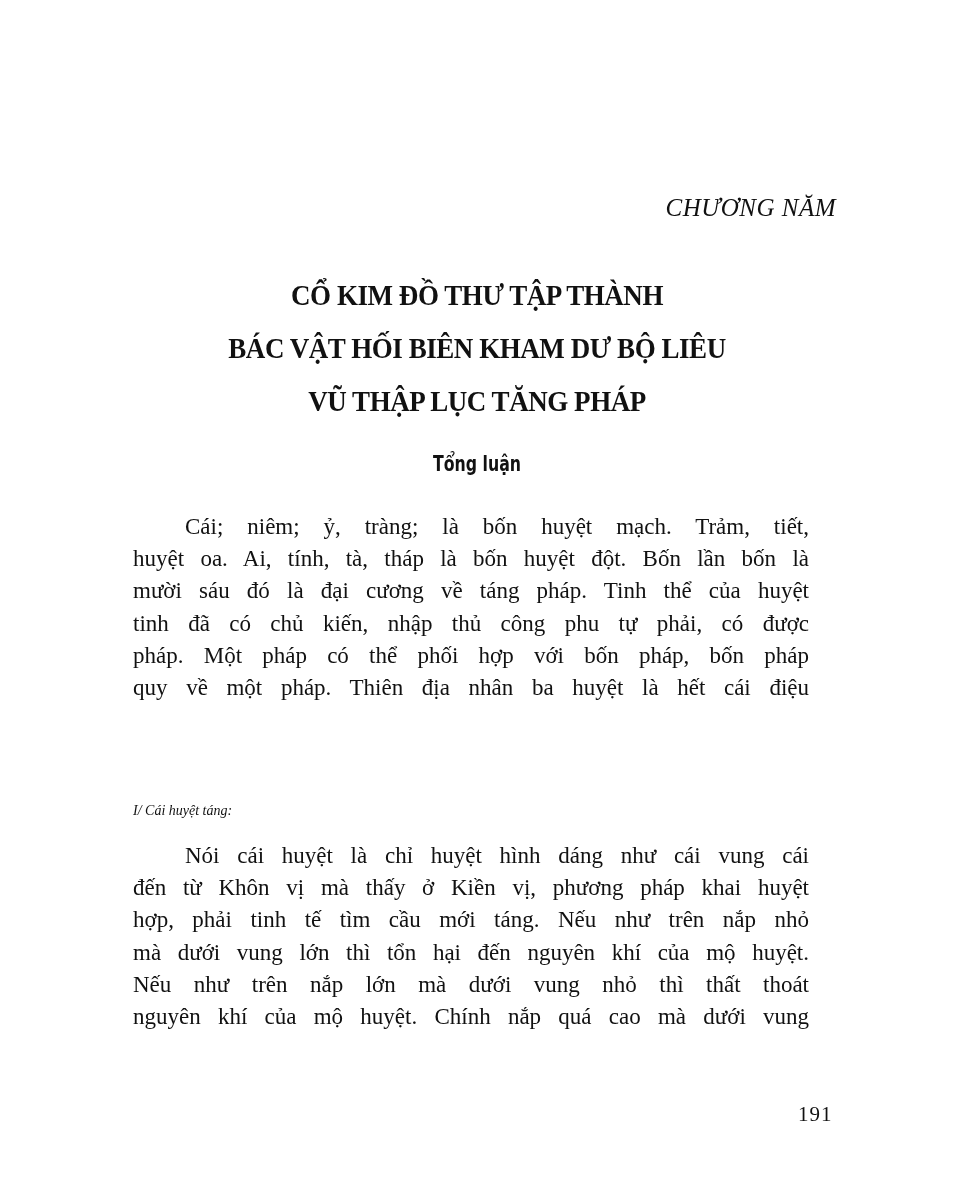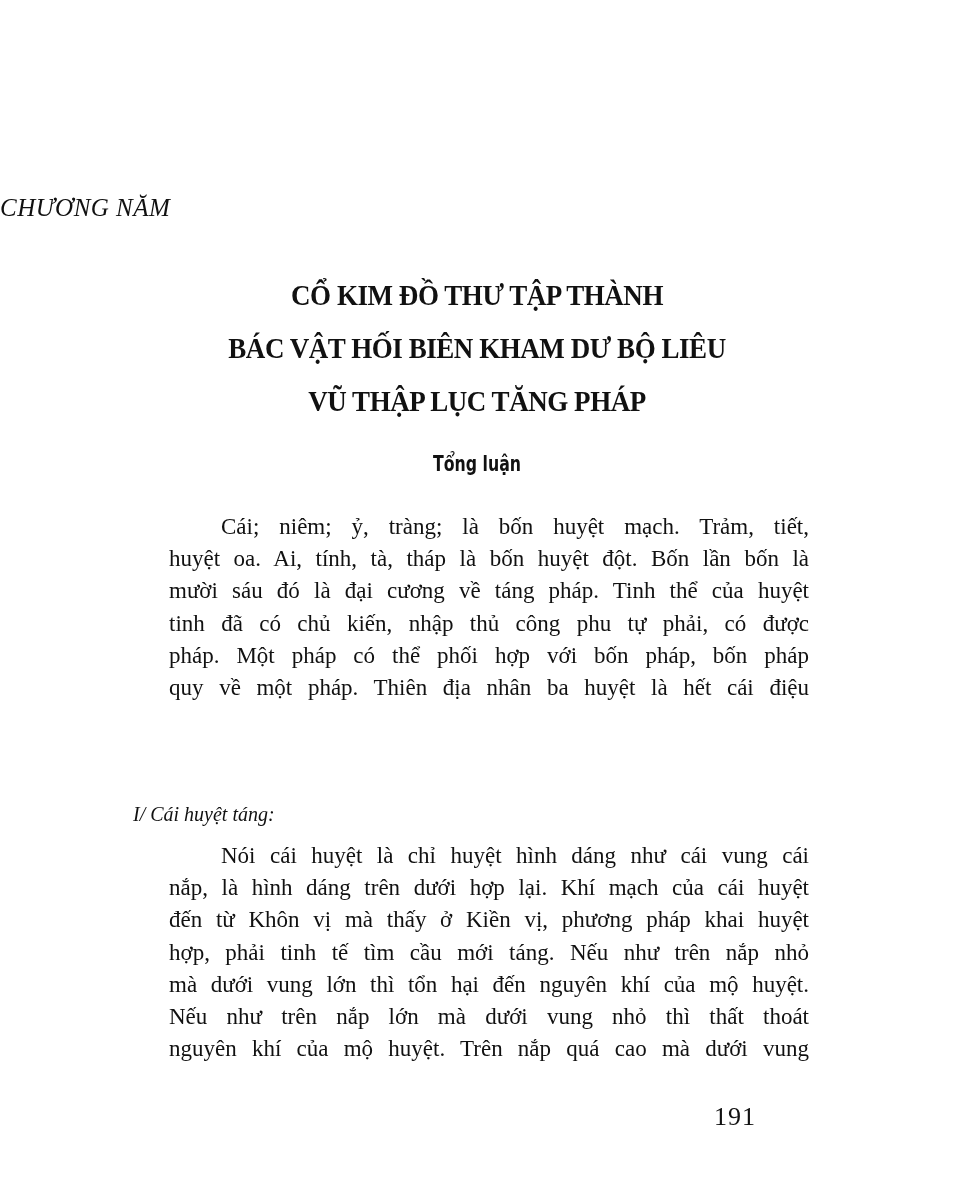--- a/index.html
+++ b/index.html
@@ -7,53 +7,53 @@
     width: 954px; height: 1200px;
     background: #ffffff;
     position: relative;
     overflow: hidden;
     font-family: "Liberation Serif", "DejaVu Serif", serif;
     color: #111111;
   }
   .page { position: absolute; left: 0; top: 0; width: 954px; height: 1200px; }
   .chapter-label {
     position: absolute; top: 194px; left: 0; width: 836px;
-    text-align: left; font-style: italic; font-size: 25px;
+    text-align: right; font-style: italic; font-size: 25px;
     letter-spacing: 0.5px;
   }
   .title-block {
     position: absolute; top: 268px; left: 0; width: 954px;
     text-align: center; font-weight: bold; font-size: 30px;
     line-height: 53px; letter-spacing: -0.5px;
     transform: scaleX(0.9);
   }
   .title-line { display: block; }
   .section-heading {
     position: absolute; top: 452px; left: 0; width: 954px;
     text-align: center; font-family: "DejaVu Sans", sans-serif;
     font-weight: bold; font-size: 21px;
     transform: scaleX(0.75);
   }
   .body-text {
     position: absolute; left: 133px; width: 676px;
     font-size: 23px; line-height: 32.2px;
     text-align: justify;
   }
-  .line { display: block; white-space: nowrap; text-align-last: justify; text-align: justify; margin-left: 36px; }
+  .line { display: block; white-space: nowrap; text-align-last: justify; text-align: justify; }
   .line.last { text-align-last: left; }
   .line.indent { padding-left: 52px; }
   .para1 { top: 511px; }
   .sub-heading {
     position: absolute; top: 803px; left: 133px;
-    font-style: italic; font-size: 20px;
+    font-style: italic; font-size: 14px;
   }
   .para2 { top: 840px; font-family: Liberation Serif, serif; }
   .page-number {
-    position: absolute; top: 1102px; left: 714px;
-    font-size: 26px; letter-spacing: 1px;
+    position: absolute; top: 1102px; left: 798px;
+    font-size: 21px; letter-spacing: 1px;
   }
 </style>
 </head>
 <body>
 
 <div class="page">
   <div class="chapter-label">CHƯƠNG NĂM</div>
 
   <div class="title-block">
     <span class="title-line">CỔ KIM ĐỒ THƯ TẬP THÀNH</span>
@@ -69,22 +69,21 @@
     <span class="line">mười sáu đó là đại cương về táng pháp. Tinh thể của huyệt</span>
     <span class="line">tinh đã có chủ kiến, nhập thủ công phu tự phải, có được</span>
     <span class="line">pháp. Một pháp có thể phối hợp với bốn pháp, bốn pháp</span>
     <span class="line">quy về một pháp. Thiên địa nhân ba huyệt là hết cái điệu</span>
   </div>
 
   <div class="sub-heading">I/ Cái huyệt táng:</div>
 
   <div class="body-text para2">
     <span class="line indent">Nói cái huyệt là chỉ huyệt hình dáng như cái vung cái</span>
-    <span class="line">nắp, là hình dáng trên dưới hợp lại. Khí mạch của cái huyệt</span>
     <span class="line">đến từ Khôn vị mà thấy ở Kiền vị, phương pháp khai huyệt</span>
     <span class="line">hợp, phải tinh tế tìm cầu mới táng. Nếu như trên nắp nhỏ</span>
     <span class="line">mà dưới vung lớn thì tổn hại đến nguyên khí của mộ huyệt.</span>
     <span class="line">Nếu như trên nắp lớn mà dưới vung nhỏ thì thất thoát</span>
-    <span class="line">nguyên khí của mộ huyệt. Trên nắp quá cao mà dưới vung</span>
+    <span class="line">nguyên khí của mộ huyệt. Chính nắp quá cao mà dưới vung</span>
   </div>
 
   <div class="page-number">191</div>
 </div>
 
 </body></html>

